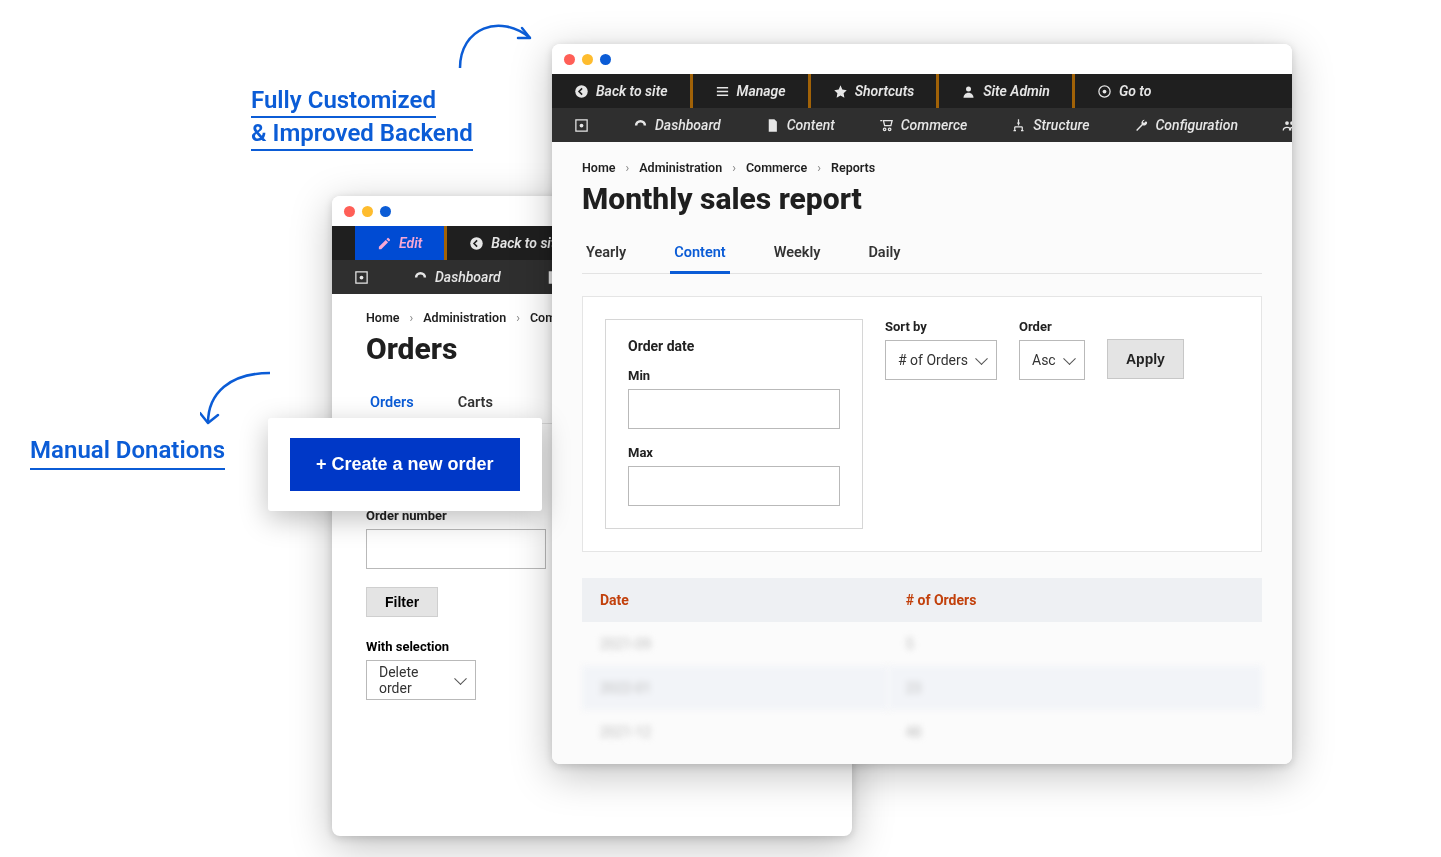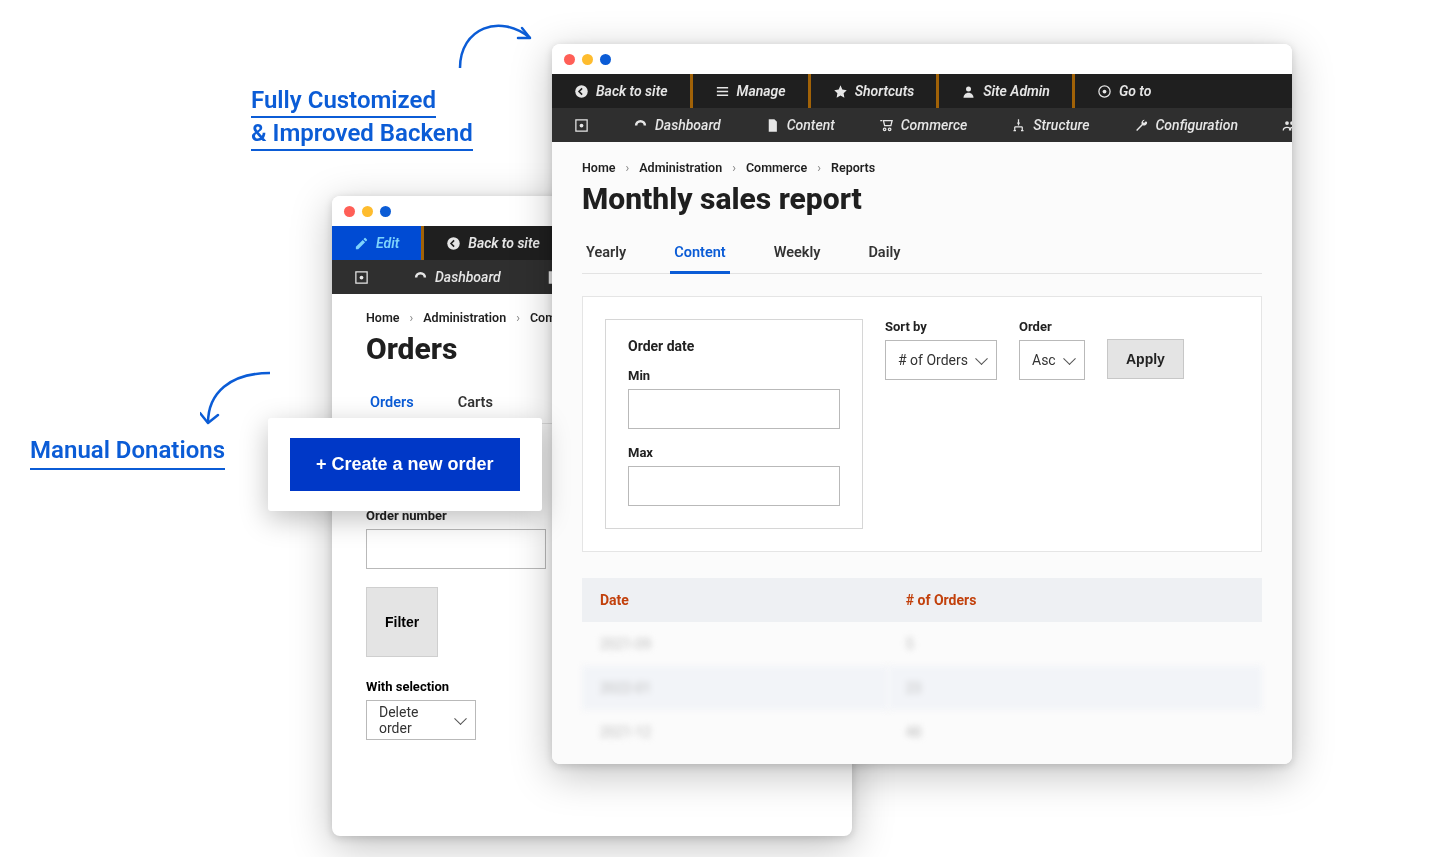--- a/index.html
+++ b/index.html
@@ -74,21 +74,21 @@
   .toolbar .tbitem + .tbitem { border-left: 3px solid #a16207; }
   .toolbar .tbitem.no-sep { border-left: none; }
   .toolbar.secondary {
     background: #2f2f2f;
     font-weight: 500;
   }
 
   .icon { width: 15px; height: 15px; display: inline-flex; align-items: center; justify-content: center; }
   .icon svg { width: 100%; height: 100%; fill: currentColor; }
 
-  .tbitem.active { background: #004bd3; color: #7dd3fc; }
+  .tbitem.active { background: #004bd3; color: #f9a8d4; margin-left: 23px; }
 
   
   .content {
     background: #fbfbfb;
     padding: 18px 30px;
   }
   .breadcrumb {
     font-size: 12.5px;
     color: #1f1f1f;
     font-weight: 600;
@@ -212,21 +212,21 @@
   .data-table tr:nth-child(even) td { background: #f2f4f8; }
 
   
   .window.orders { left: 332px; top: 196px; width: 520px; height: 640px; z-index: 1; }
   .window.report { left: 552px; top: 44px; width: 740px; height: 720px; z-index: 2; }
 
   .orders .content { padding: 16px 34px 30px 34px; background: #fff; }
   .with-selection-label { font-weight: 700; font-size: 13px; margin-top: 22px; margin-bottom: 6px; }
   .btn-filter {
     background: #e4e4e4; border: 1px solid #cfcfcf;
-    padding: 26px 18px; font-weight: 700; font-size: 14px; cursor: pointer;
+    padding: 6px 18px; font-weight: 700; font-size: 14px; cursor: pointer;
     margin-top: 18px;
   }
   .btn-apply-selected {
     background: #e4e4e4; border: 1px solid #cfcfcf;
     padding: 12px 18px; font-weight: 700; font-size: 14px; cursor: pointer;
     margin-top: 18px;
   }
 
   
   .create-order-float {

